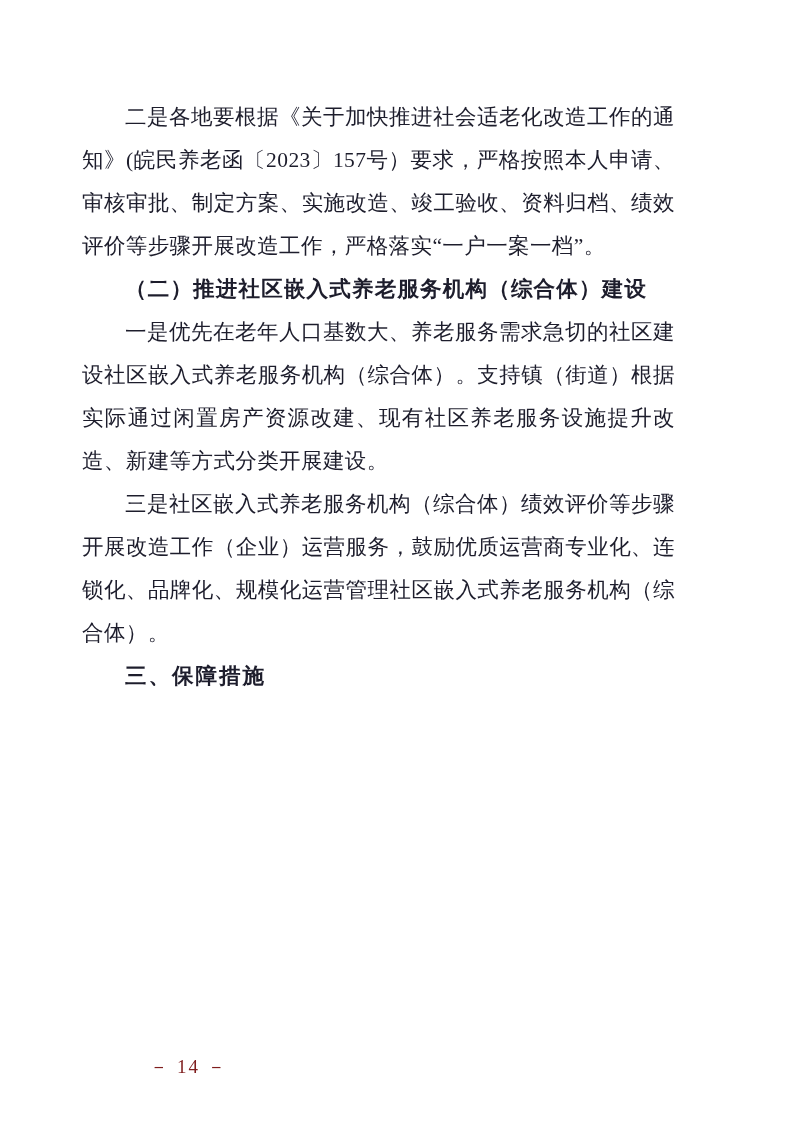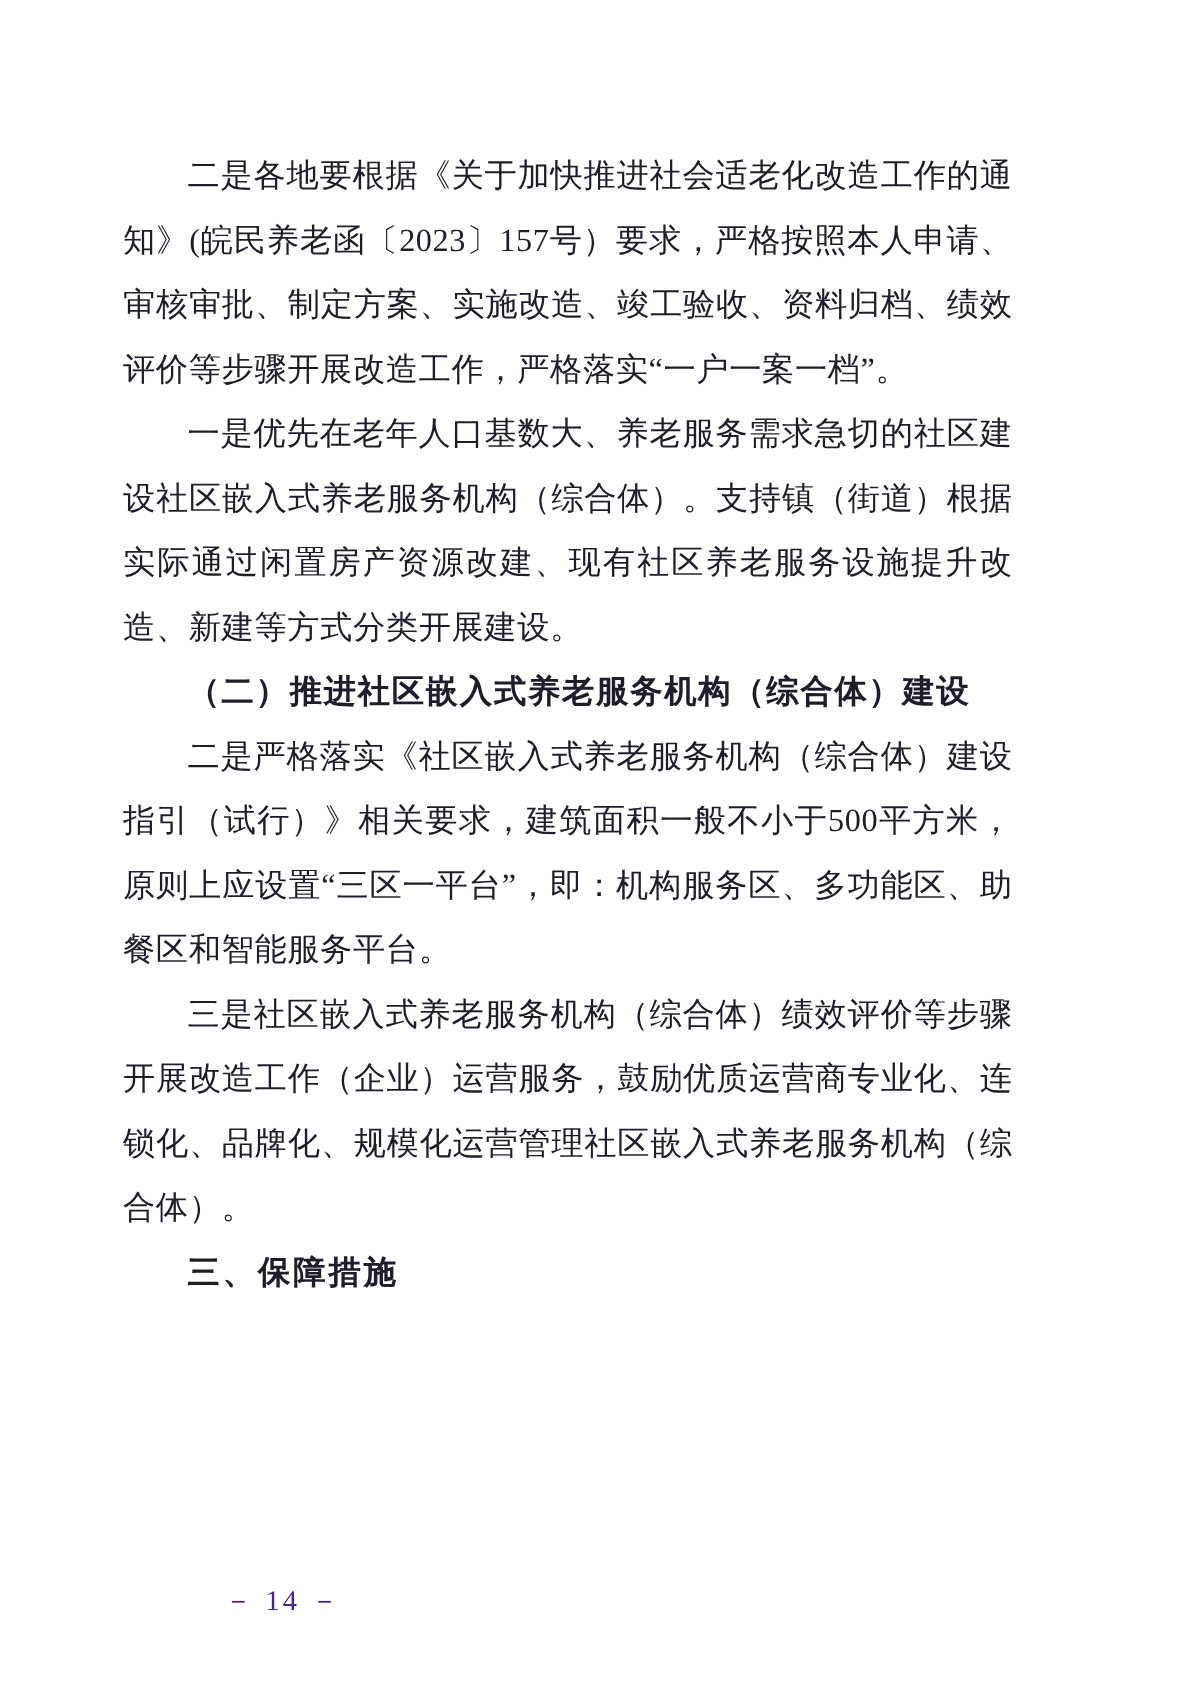--- a/index.html
+++ b/index.html
@@ -42,39 +42,38 @@
     letter-spacing: 2px;
   }
   .footer {
     position: absolute;
     left: 0;
     right: 0;
     bottom: 42px;
     text-align: center;
     font-size: 19px;
     letter-spacing: 2px;
-    color: #4c1d95;
+    color: #7f1d1d;
     font-family: "Liberation Serif", "DejaVu Serif", serif;
     text-decoration: underline;
   }
   .page-number-inner {
     display: inline-block;
     padding-left: 0;
     transform: translateX(-208px);
   }
 </style>
 </head>
 <body>
 
 <div class="page">
   <div class="body-text">
     <p class="para">二是各地要根据《关于加快推进社会适老化改造工作的通知》(皖民养老函〔2023〕157号）要求，严格按照本人申请、审核审批、制定方案、实施改造、竣工验收、资料归档、绩效评价等步骤开展改造工作，严格落实“一户一案一档”。</p>
+    <p class="para heading">（二）推进社区嵌入式养老服务机构（综合体）建设</p>
     <p class="para">一是优先在老年人口基数大、养老服务需求急切的社区建设社区嵌入式养老服务机构（综合体）。支持镇（街道）根据实际通过闲置房产资源改建、现有社区养老服务设施提升改造、新建等方式分类开展建设。</p>
-    <p class="para heading">（二）推进社区嵌入式养老服务机构（综合体）建设</p>
-    <p class="para">二是严格落实《社区嵌入式养老服务机构（综合体）建设指引（试行）》相关要求，建筑面积一般不小于500平方米，原则上应设置“三区一平台”，即：机构服务区、多功能区、助餐区和智能服务平台。</p>
     <p class="para">三是社区嵌入式养老服务机构（综合体）绩效评价等步骤开展改造工作（企业）运营服务，鼓励优质运营商专业化、连锁化、品牌化、规模化运营管理社区嵌入式养老服务机构（综合体）。</p>
     <p class="para section-heading">三、保障措施</p>
 
   </div>
 
   <div class="footer">
     <span class="page-number-inner">－ 14 －</span>
   </div>
 </div>
 

